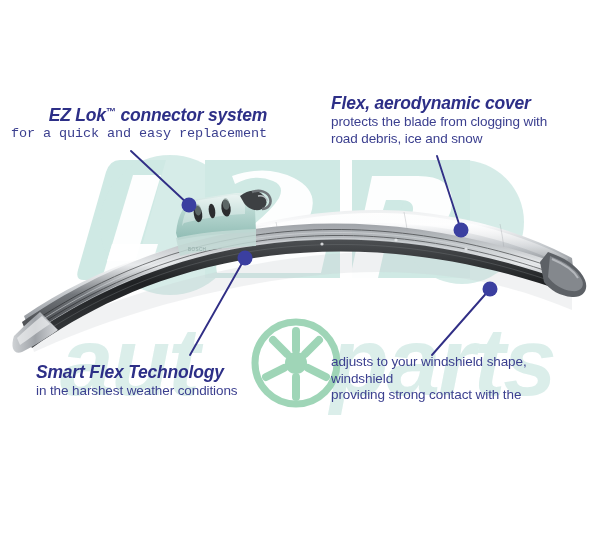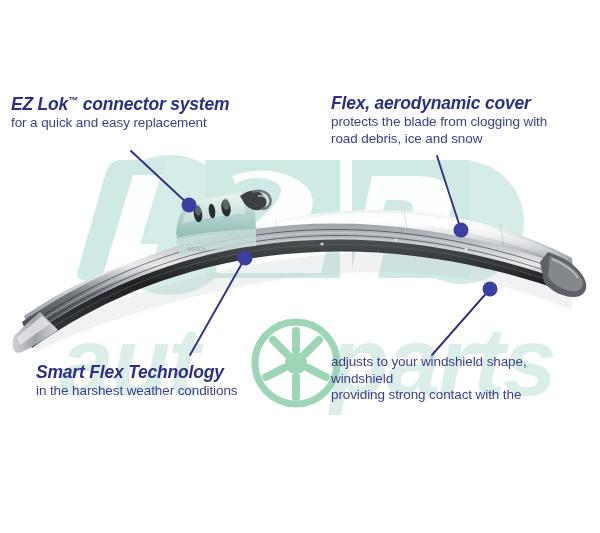--- a/index.html
+++ b/index.html
@@ -68,23 +68,23 @@
     letter-spacing: 0;
   }
   .callout .sub {
     font-family: "Liberation Sans", sans-serif;
     font-weight: normal;
     font-size: 13.5px;
     line-height: 16.5px;
     color: #3b3f8f;
     letter-spacing: -0.1px;
   }
-  .callout .sub.upright { font-style: normal; }
-
-  #callout-ez-lok      { left: 11px;  top: 90px; }
+  .callout .sub.upright { font-style: normal; font-family: Liberation Mono, monospace; }
+
+  #callout-ez-lok      { left: 11px;  top: 101px; text-align: right; }
   #callout-sleek       { left: 331px; top: 93px;  }
   #callout-smart-flex  { left: 36px;  top: 354px; margin-top: 8px; }
   #callout-independent { left: 331px; top: 354px; }
 </style>
 </head>
 <body>
 
 <div id="stage">
 
   <svg id="watermark" viewBox="0 0 600 533" xmlns="http://www.w3.org/2000/svg">

